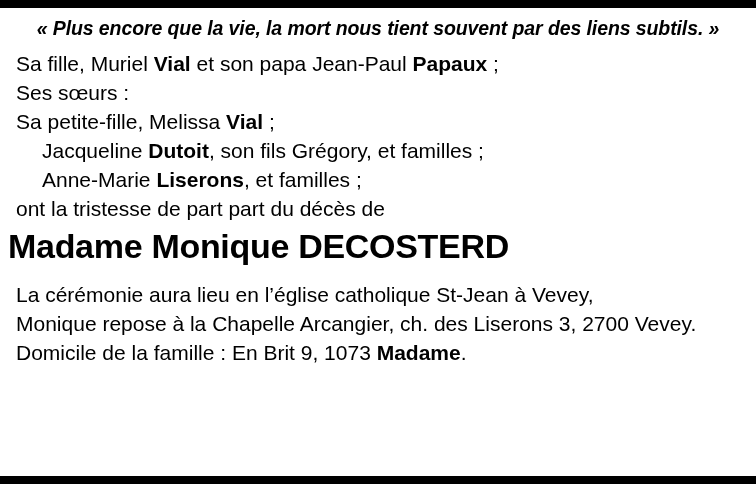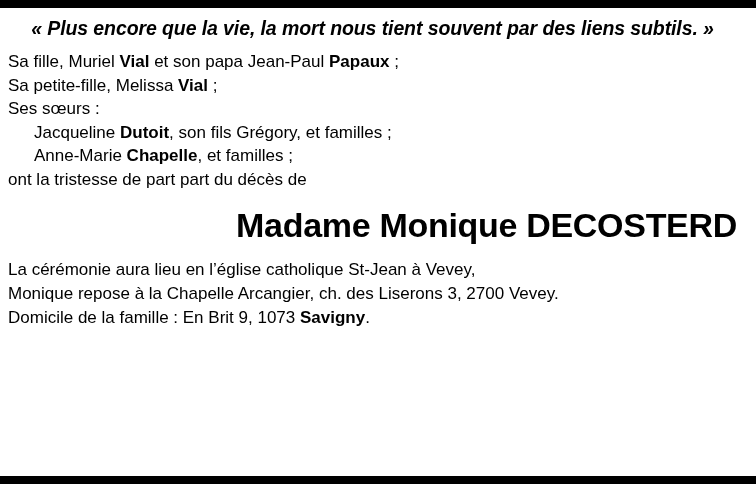--- a/index.html
+++ b/index.html
@@ -15,76 +15,77 @@
     overflow: hidden;
   }
   .notice {
     position: relative;
     width: 756px;
     height: 484px;
     box-sizing: border-box;
     background: #ffffff;
     border-top: 8px solid #000000;
     border-bottom: 8px solid #000000;
-    padding: 6px 19px 0 8px;
+    padding: 6px 8px 0 8px;
   }
   .quote {
     text-align: center;
     font-style: italic;
     font-size: 19.5px;
     font-weight: 600;
     line-height: 1.25;
     margin: 2px 0 10px 0;
     letter-spacing: -0.1px;
   }
   .line {
-    font-size: 17px;
+    font-size: 21px;
     line-height: 1.38;
     white-space: pre-wrap;
+    margin-left: 8px;
   }
   .line.indent {
     padding-left: 26px;
   }
   .line b {
     font-weight: 700;
   }
   .deceased {
-    text-align: right;
+    text-align: left;
     font-size: 34px;
     font-weight: 700;
     letter-spacing: -0.3px;
-    margin: 16px 0 14px 0;
+    margin: 4px 0 14px 0;
     line-height: 1.1;
   }
   .tail .line {
     line-height: 1.40;
   }
   sup {
     font-size: 0.62em;
     vertical-align: super;
     line-height: 0;
   }
 </style>
 </head>
 <body>
 
 <div class="notice">
 
   <div class="quote">« Plus encore que la vie, la mort nous tient souvent par des liens subtils. »</div>
 
   <div class="family">
       <div class="line">Sa fille, Muriel <b>Vial</b> et son papa Jean-Paul <b>Papaux</b> ;</div>
+      <div class="line">Ses sœurs :</div>
       <div class="line">Sa petite-fille, Melissa <b>Vial</b> ;</div>
-      <div class="line">Ses sœurs :</div>
       <div class="line indent">Jacqueline <b>Dutoit</b>, son fils Grégory, et familles ;</div>
-      <div class="line indent">Anne-Marie <b>Chapelle</b>, et familles ;</div>
+      <div class="line indent">Anne-Marie <b>Liserons</b>, et familles ;</div>
       <div class="line">ont la tristesse de part part du décès de</div>
     </div>
 
   <div class="deceased">Madame Monique DECOSTERD</div>
 
   <div class="tail">
       <div class="line">La cérémonie aura lieu en l’église catholique St-Jean à Vevey,</div>
       <div class="line">Monique repose à la Chapelle Arcangier, ch. des Liserons 3, 2700 Vevey.</div>
-      <div class="line">Domicile de la famille : En Brit 9, 1073 <b>Savigny</b>.</div>
+      <div class="line">Domicile de la famille : En Brit 9, 1073 <b>Madame</b>.</div>
     </div>
 
 </div>
 
 </body></html>

